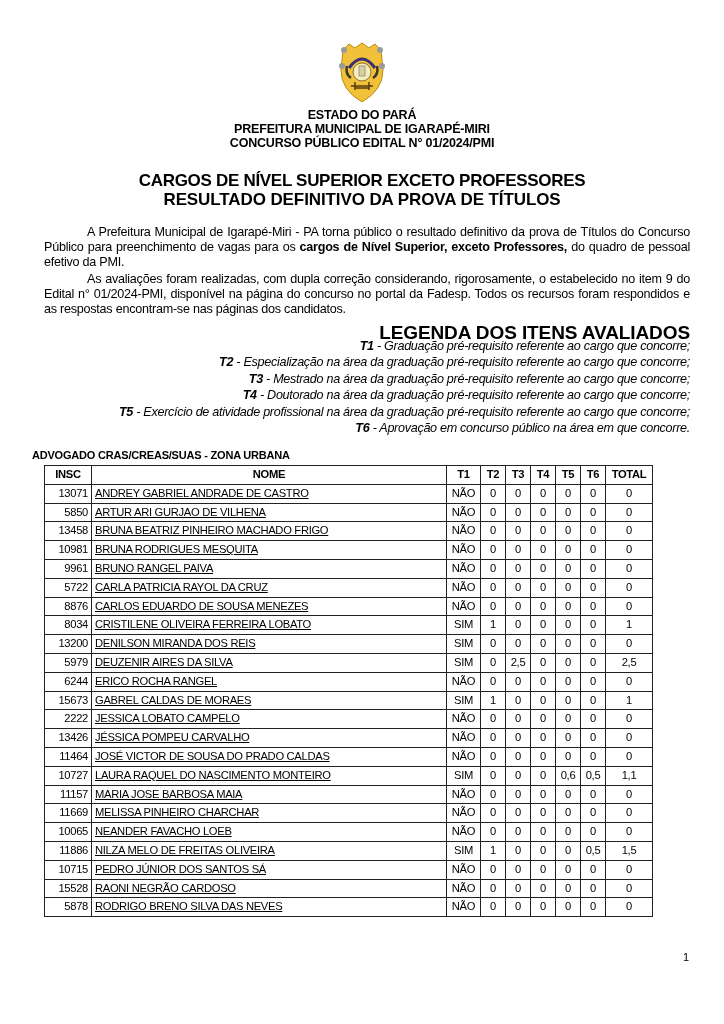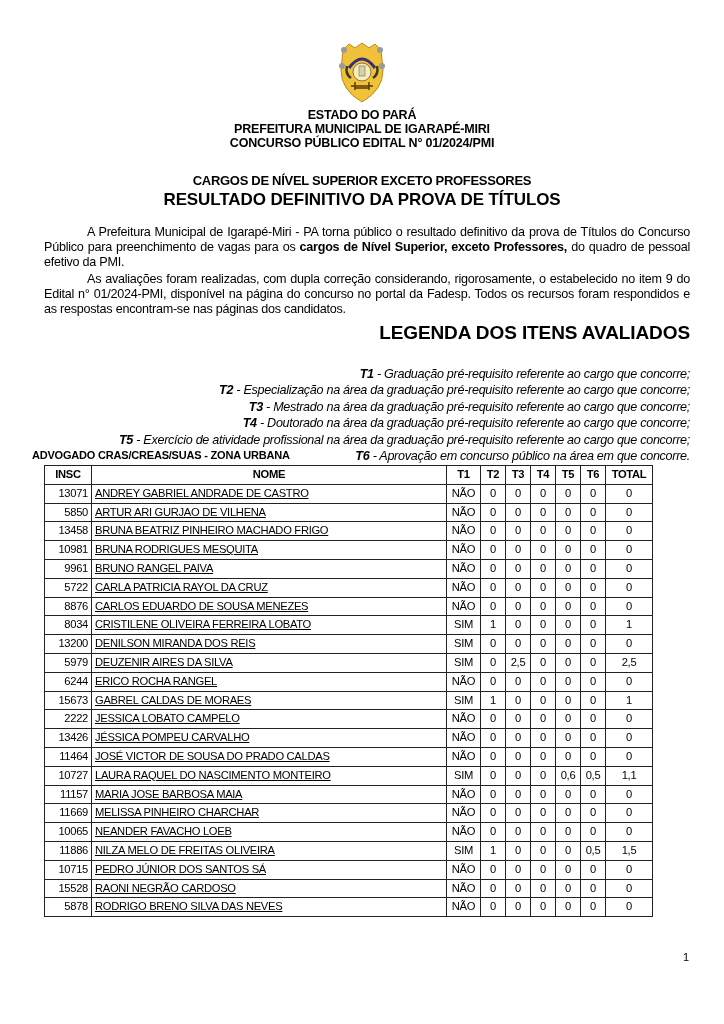--- a/index.html
+++ b/index.html
@@ -6,32 +6,32 @@
   body { width: 724px; height: 1024px; position: relative; overflow: hidden; color: #000; }
   .page { position: absolute; left: 0; top: 0; width: 724px; height: 1024px; background: #fff; }
 
   .logo { position: absolute; left: 337px; top: 42px; width: 50px; height: 62px; }
 
   .hdr { position: absolute; left: 0; width: 724px; text-align: center;
          font-family: "Liberation Sans", sans-serif; font-weight: bold; font-stretch: condensed; }
   .hdr1 { top: 108px; font-size: 12.5px; line-height: 14px; letter-spacing: -0.2px; }
   .hdr2 { top: 122px; font-size: 12.5px; line-height: 14px; letter-spacing: -0.2px; }
   .hdr3 { top: 136px; font-size: 12.5px; line-height: 14px; letter-spacing: -0.2px; }
-  .title { top: 170px; font-size: 13px; line-height: 22px; letter-spacing: -0.3px; }
+  .title { top: 170px; font-size: 17px; line-height: 22px; letter-spacing: -0.3px; }
   .subtitle { top: 192px; font-size: 17px; line-height: 15px; letter-spacing: -0.1px; }
 
   .para { position: absolute; left: 44px; width: 646px; font-family: "Liberation Sans", sans-serif;
           font-size: 12.6px; line-height: 15.2px; text-align: justify; letter-spacing: -0.25px; }
   .para .indent { display: inline-block; width: 43px; }
   .p1 { top: 225px; }
   .p2 { top: 272px; }
   .para b { font-weight: bold; }
 
   .legend { position: absolute; right: 34px; width: 680px; text-align: right;
-            font-family: "Liberation Sans", sans-serif; font-size: 12.6px; line-height: 16.4px; letter-spacing: -0.3px; margin-top: 28px; }
+            font-family: "Liberation Sans", sans-serif; font-size: 12.6px; line-height: 16.4px; letter-spacing: -0.3px; }
   .legend-title { position: absolute; right: 34px; top: 322px; font-family: "Liberation Sans", sans-serif;
                   font-weight: bold; font-size: 19px; letter-spacing: -0.1px; }
   .legend-items { top: 338px; }
   .legend-items div { font-style: italic; }
   .legend-items b { font-weight: bold; font-style: italic; }
 
   .section-title { position: absolute; left: 32px; top: 449px; font-family: Liberation Sans, sans-serif;
                    font-weight: bold; font-size: 11px; letter-spacing: -0.2px; }
 
   table.results { position: absolute; left: 44px; top: 465px; border-collapse: collapse;

